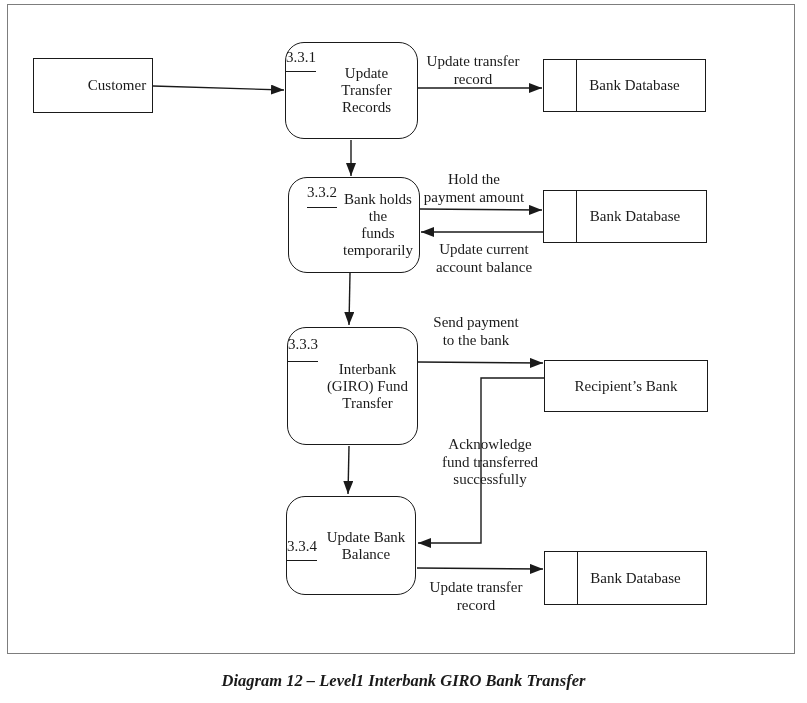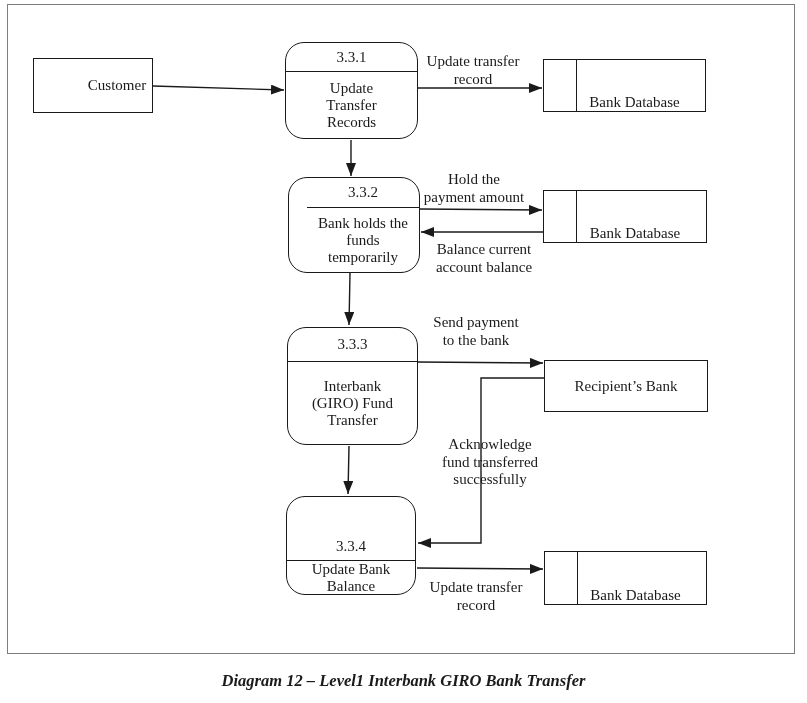--- a/index.html
+++ b/index.html
@@ -40,40 +40,40 @@
     text-align: center;
   }
   .entity {
     display: flex;
     align-items: center;
     justify-content: center;
   }
   .process {
     border-radius: 19px;
     display: flex;
-    flex-direction: column;
+    flex-direction: row;
   }
   .process .p-header {
     border-bottom: 1.5px solid #1a1a1a;
     display: flex;
     align-items: center;
     justify-content: center;
     flex: 0 0 auto;
   }
   .process .p-body {
     flex: 1 1 auto;
     display: flex;
     align-items: center;
     justify-content: center;
     white-space: pre-line;
     padding: 0 4px;
   }
   .datastore {
     display: flex;
-    align-items: flex-end;
+    align-items: center;
     justify-content: center;
     padding-left: 20px;
   }
   .datastore .ds-divider {
     position: absolute;
     left: 32px; top: 0; bottom: 0;
     width: 0;
     border-left: 1.5px solid #1a1a1a;
   }
   .flow-label {
@@ -170,21 +170,21 @@
     <span class="ds-divider"></span>
     <span>Bank Database</span>
   </div>
 
   <div class="flow-label" style="left:411px; top:53px;">Update transfer
 record</div>
 
   <div class="flow-label" style="left:412px; top:171px;">Hold the
 payment amount</div>
 
-  <div class="flow-label" style="left:422px; top:241px;">Balance current
+  <div class="flow-label" style="left:422px; top:241px;">Update current
 account balance</div>
 
   <div class="flow-label" style="left:414px; top:314px;">Send payment
 to the bank</div>
 
   <div class="flow-label" style="left:428px; top:436px;">Acknowledge
 fund transferred
 successfully</div>
 
   <div class="flow-label" style="left:414px; top:579px;">Update transfer

